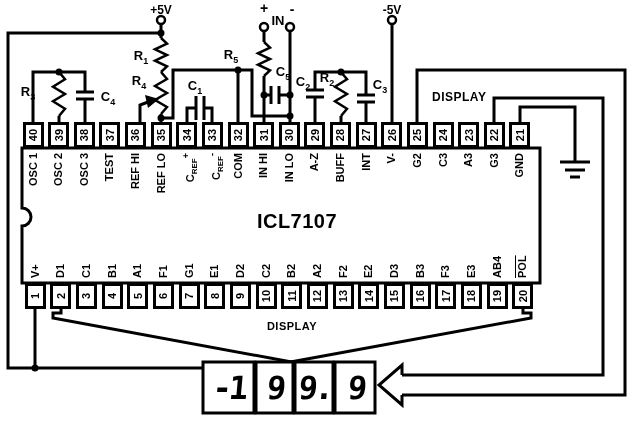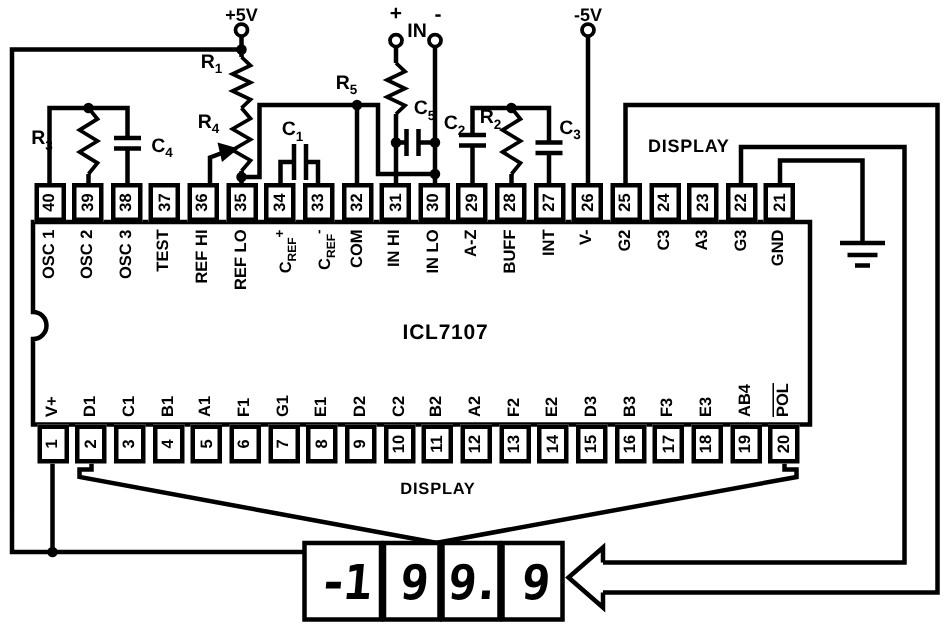--- a/index.html
+++ b/index.html
@@ -8,21 +8,21 @@
     font-family:"Liberation Sans",sans-serif;color:#000;
   }
   .canvas svg{position:absolute;left:0;top:0;}
   .abs{position:absolute;white-space:nowrap;}
   .ctr{transform:translate(-50%,-50%);}
   .term-label{font-size:12px;font-weight:bold;text-align:center;}
   .pm-label{font-size:14px;font-weight:bold;}
   .in-label{font-size:13px;font-weight:bold;}
   .comp-label{font-size:13px;font-weight:bold;}
   .comp-label sub{font-size:9px;}
-  .chip-title{font-size:14px;font-weight:bold;letter-spacing:0.5px;}
+  .chip-title{font-size:20px;font-weight:bold;letter-spacing:0.5px;}
   .display-word{font-size:12px;font-weight:bold;letter-spacing:0.5px;}
   .display-word.small{font-size:11px;}
   .digit{
     font-family:"DejaVu Sans Mono",monospace;font-size:32px;font-weight:bold;
     transform:translate(-50%,-50%) skewX(-5deg);letter-spacing:-3px;
   }
   .pinbox{
     position:absolute;width:21px;height:26px;border:3px solid #000;background:#fff;
     box-sizing:border-box;display:flex;align-items:center;justify-content:center;
   }
@@ -112,21 +112,21 @@
       </g>
     </g>
   </svg>
 
   <div class="abs ctr term-label" style="left:161px;top:10px">+5V</div>
   <div class="abs ctr term-label" style="left:392px;top:10px">-5V</div>
   <div class="abs ctr pm-label" style="left:264px;top:8px">+</div>
   <div class="abs ctr pm-label" style="left:292px;top:9px">-</div>
   <div class="abs ctr in-label" style="left:278px;top:20px">IN</div>
 
-  <div class="abs ctr comp-label" style="left:141px;top:42px"><span>R</span><sub>1</sub></div>
+  <div class="abs ctr comp-label" style="left:141px;top:57px"><span>R</span><sub>1</sub></div>
   <div class="abs ctr comp-label" style="left:139px;top:82px"><span>R</span><sub>4</sub></div>
   <div class="abs ctr comp-label" style="left:28px;top:93px"><span>R</span><sub>3</sub></div>
   <div class="abs ctr comp-label" style="left:108px;top:98px"><span>C</span><sub>4</sub></div>
   <div class="abs ctr comp-label" style="left:195px;top:87px"><span>C</span><sub>1</sub></div>
   <div class="abs ctr comp-label" style="left:231px;top:56px"><span>R</span><sub>5</sub></div>
   <div class="abs ctr comp-label" style="left:283px;top:73px"><span>C</span><sub>5</sub></div>
   <div class="abs ctr comp-label" style="left:303px;top:83px"><span>C</span><sub>2</sub></div>
   <div class="abs ctr comp-label" style="left:327px;top:79px"><span>R</span><sub>2</sub></div>
   <div class="abs ctr comp-label" style="left:380px;top:86px"><span>C</span><sub>3</sub></div>
 

